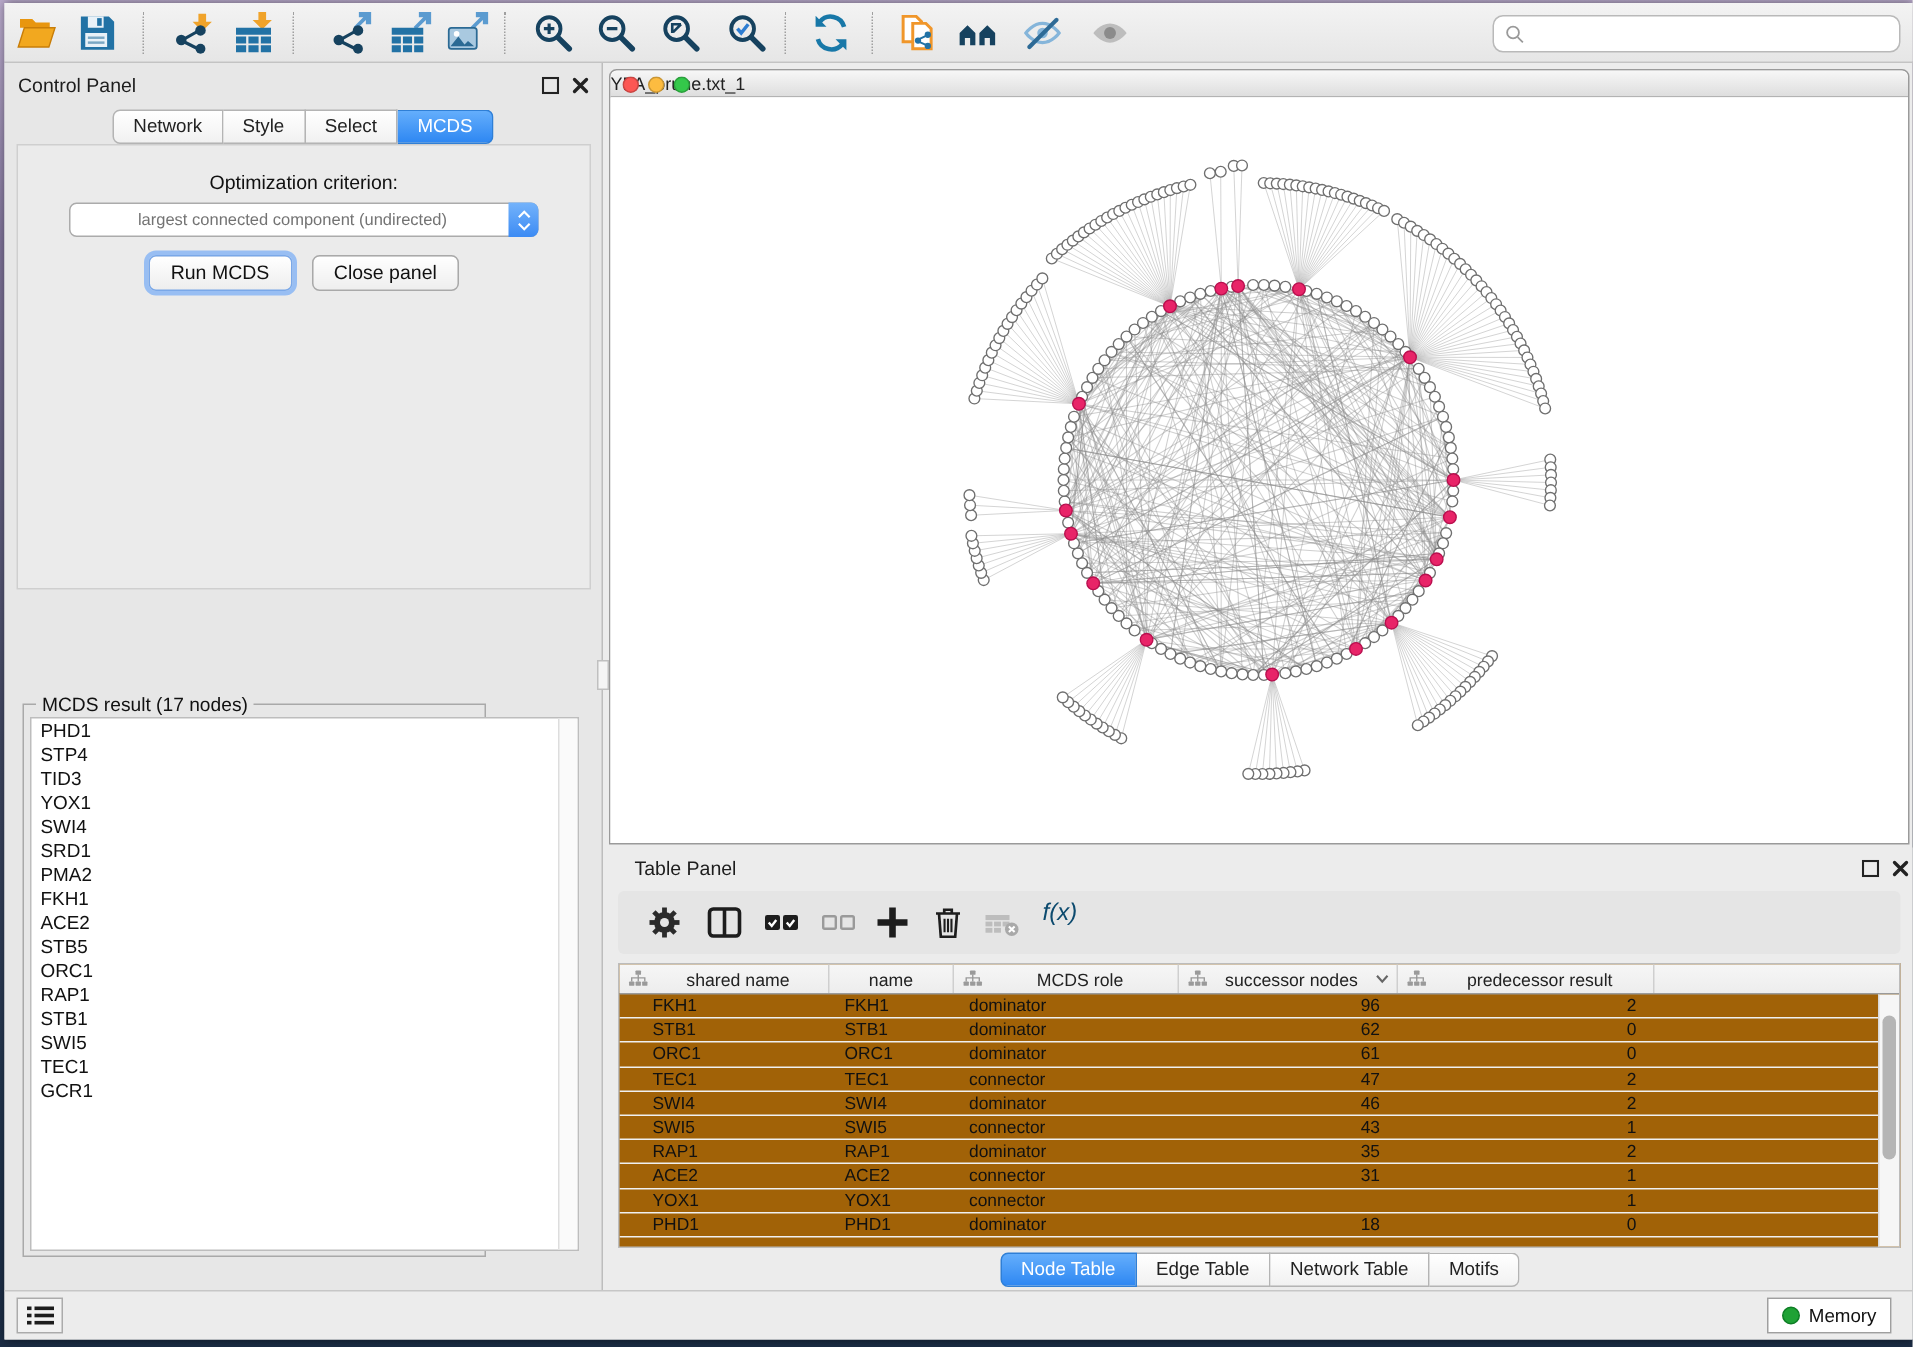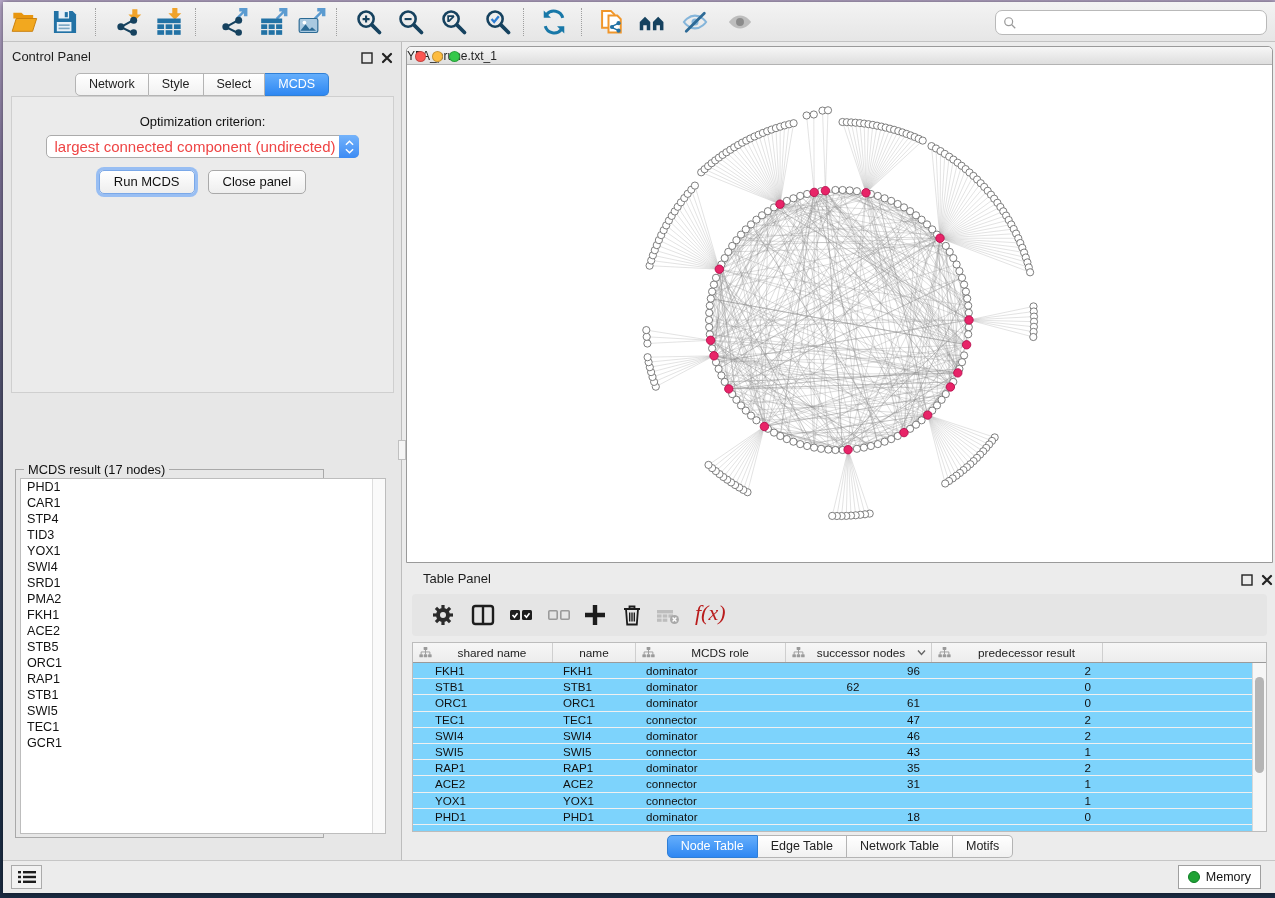--- a/index.html
+++ b/index.html
@@ -34,21 +34,21 @@
   .tab { font-size:12.5px; color:#222; background:linear-gradient(#ffffff,#f1f1f1);
     border:1px solid #b4b4b4; border-left:none; padding:3px 13px 4px; cursor:default; }
   .tab:first-child { border-left:1px solid #b4b4b4; border-radius:5px 0 0 5px; }
   .tab:last-child { border-radius:0 5px 5px 0; }
   .tab.active { background:linear-gradient(#64aefc,#2e87f2); color:#fff; border-color:#2f7fd6; }
   #cp-content { position:absolute; left:8px; top:54px; width:383px; height:297px;
     background:#ebebeb; border:1px solid #cfcfcf; }
   #opt-label { margin-top:17px; text-align:center; font-size:13px; color:#111; }
   #criterion { position:absolute; left:34px; top:38px; width:313px; height:23px;
     background:#fff; border:1px solid #ababab; border-radius:5px; display:flex; align-items:center; }
-  #criterion-value { flex:1; font-size:15px; color:#ef4444; text-align:center; padding-left:4px; white-space:nowrap; }
+  #criterion-value { flex:1; font-size:11px; color:#737373; text-align:center; padding-left:4px; white-space:nowrap; }
   #criterion-stepper { width:20px; height:23px; margin-right:-1px; border-radius:0 5px 5px 0;
     background:linear-gradient(#74b3fb,#3c8bf4); display:flex; flex-direction:column; align-items:center; justify-content:center; gap:2px;}
   #criterion-stepper svg{width:9px;height:6px;}
   #cp-buttons { position:absolute; left:0; top:73px; width:100%; display:flex; justify-content:center; gap:13px; }
   .btn { font-size:13px; color:#111; background:linear-gradient(#ffffff,#eeeeee);
     border:1px solid #a9a9a9; border-radius:5px; padding:3px 14px 4px; cursor:default; }
   .btn.focus { box-shadow:0 0 0 3px rgba(96,160,248,.6); border-color:#7aa8e8; }
   #mcds-fieldset { position:absolute; left:12px; top:427px; width:309px; height:369px;
     border:1px solid #a9a9a9; background:#e7e7e7; }
   #mcds-legend { position:absolute; left:8px; top:-8px; background:#e7e7e7; padding:0 4px;
@@ -67,23 +67,23 @@
   #net-title { text-align:left; font-size:12px; color:#222; line-height:18px; }
   #net-canvas { position:absolute; left:0; top:18px; width:865px; height:497px; background:#fff; }
   
   #table-panel { position:absolute; left:402px; top:563px; width:870px; height:295px; background:#ececec; }
   #tp-title { position:absolute; left:18px; top:6px; font-size:13px; color:#1d1d1d; }
   #tp-float { left:836px; } #tp-close { left:856px; }
   #tp-toolbar { position:absolute; left:7px; top:29px; width:855px; height:42px;
     background:#e5e5e5; border-radius:4px; }
   .tpi { position:absolute; top:8px; width:26px; height:26px; }
   .tpi svg { width:26px; height:26px; }
-  #fx-label { position:absolute; top:6px; font-family:Liberation Serif, serif; font-style:italic;
-    color:#b91c1c; font-size:22px; }
-  #tbl { position:absolute; left:7px; top:77px; width:855px; height:190px; background:#7dd3fc; border:1px solid #bcbcbc; }
+  #fx-label { position:absolute; top:6px; font-family:Liberation Sans, sans-serif; font-style:italic;
+    color:#0c4a6e; font-size:16px; }
+  #tbl { position:absolute; left:7px; top:77px; width:855px; height:190px; background:#a16207; border:1px solid #bcbcbc; }
   #tbl-head { display:flex; height:20px; background:linear-gradient(#f6f6f6,#ededed);
     border-bottom:1px solid #9a9a9a; }
   .hcell { display:flex; align-items:center; border-right:1px solid #cfcfcf; font-size:11.8px; color:#222; }
   .hcell .hicon { margin-left:6px; width:13px; height:13px; }
   .hcell .hlabel { flex:1; text-align:center; padding:0 2px; white-space:nowrap; overflow:hidden;}
   .hcell .sort { margin-right:5px; width:9px; height:7px; }
   #tbl-body { position:absolute; left:0; top:20px; right:14px; bottom:0; overflow:hidden; }
   .trow { display:flex; height:16.2px; border-bottom:1px solid #f0f0f0; }
   .tcell { font-size:11.6px; color:#111; line-height:16px; white-space:nowrap; overflow:hidden; }
   .tcell.num { text-align:right; }
@@ -265,21 +265,20 @@
       </div>
       <div id="cp-buttons">
         <button class="btn focus">Run MCDS</button>
         <button class="btn">Close panel</button>
       </div>
     </div>
     <div id="mcds-fieldset">
       <span id="mcds-legend">MCDS result (17 nodes)</span>
       <div id="mcds-list">
         <div class="mcds-item">PHD1</div>
-          <div class="mcds-item">CAR1</div>
           <div class="mcds-item">STP4</div>
           <div class="mcds-item">TID3</div>
           <div class="mcds-item">YOX1</div>
           <div class="mcds-item">SWI4</div>
           <div class="mcds-item">SRD1</div>
           <div class="mcds-item">PMA2</div>
           <div class="mcds-item">FKH1</div>
           <div class="mcds-item">ACE2</div>
           <div class="mcds-item">STB5</div>
           <div class="mcds-item">ORC1</div>
@@ -1228,21 +1227,21 @@
             <div class="tcell" style="width: 140px; flex: 0 0 auto; padding: 0px 0px 0px 22px;">FKH1</div>
             <div class="tcell" style="width: 83px; flex: 0 0 auto; padding: 0px 0px 0px 10px;">FKH1</div>
             <div class="tcell" style="width: 150px; flex: 0 0 auto; padding: 0px 0px 0px 10px;">dominator</div>
             <div class="tcell num" style="width: 146px; flex: 0 0 auto; padding: 0px 12px 0px 0px;">96</div>
             <div class="tcell num" style="width: 171px; flex: 0 0 auto; padding: 0px 12px 0px 0px;">2</div>
           </div>
           <div class="trow">
             <div class="tcell" style="width: 140px; flex: 0 0 auto; padding: 0px 0px 0px 22px;">STB1</div>
             <div class="tcell" style="width: 83px; flex: 0 0 auto; padding: 0px 0px 0px 10px;">STB1</div>
             <div class="tcell" style="width: 150px; flex: 0 0 auto; padding: 0px 0px 0px 10px;">dominator</div>
-            <div class="tcell num" style="width: 146px; flex: 0 0 auto; padding: 0px 12px 0px 0px; text-align: center;">62</div>
+            <div class="tcell num" style="width: 146px; flex: 0 0 auto; padding: 0px 12px 0px 0px;">62</div>
             <div class="tcell num" style="width: 171px; flex: 0 0 auto; padding: 0px 12px 0px 0px;">0</div>
           </div>
           <div class="trow">
             <div class="tcell" style="width: 140px; flex: 0 0 auto; padding: 0px 0px 0px 22px;">ORC1</div>
             <div class="tcell" style="width: 83px; flex: 0 0 auto; padding: 0px 0px 0px 10px;">ORC1</div>
             <div class="tcell" style="width: 150px; flex: 0 0 auto; padding: 0px 0px 0px 10px;">dominator</div>
             <div class="tcell num" style="width: 146px; flex: 0 0 auto; padding: 0px 12px 0px 0px;">61</div>
             <div class="tcell num" style="width: 171px; flex: 0 0 auto; padding: 0px 12px 0px 0px;">0</div>
           </div>
           <div class="trow">

